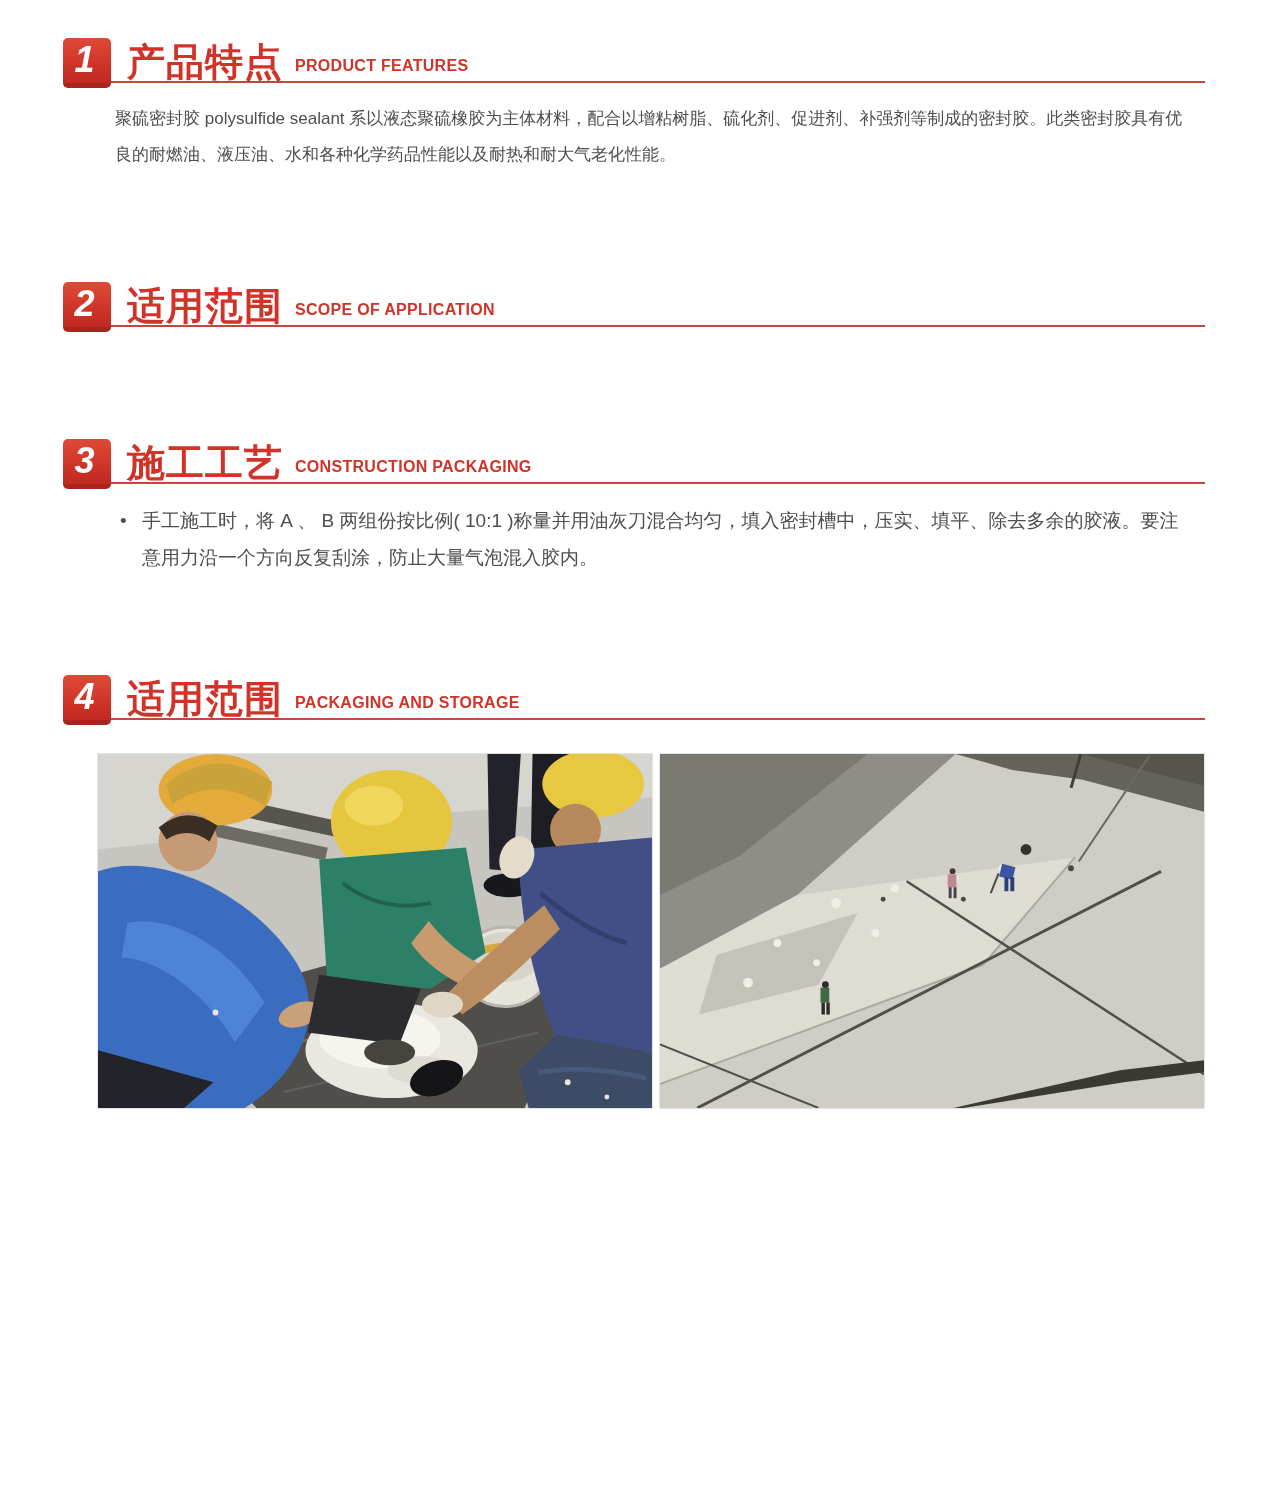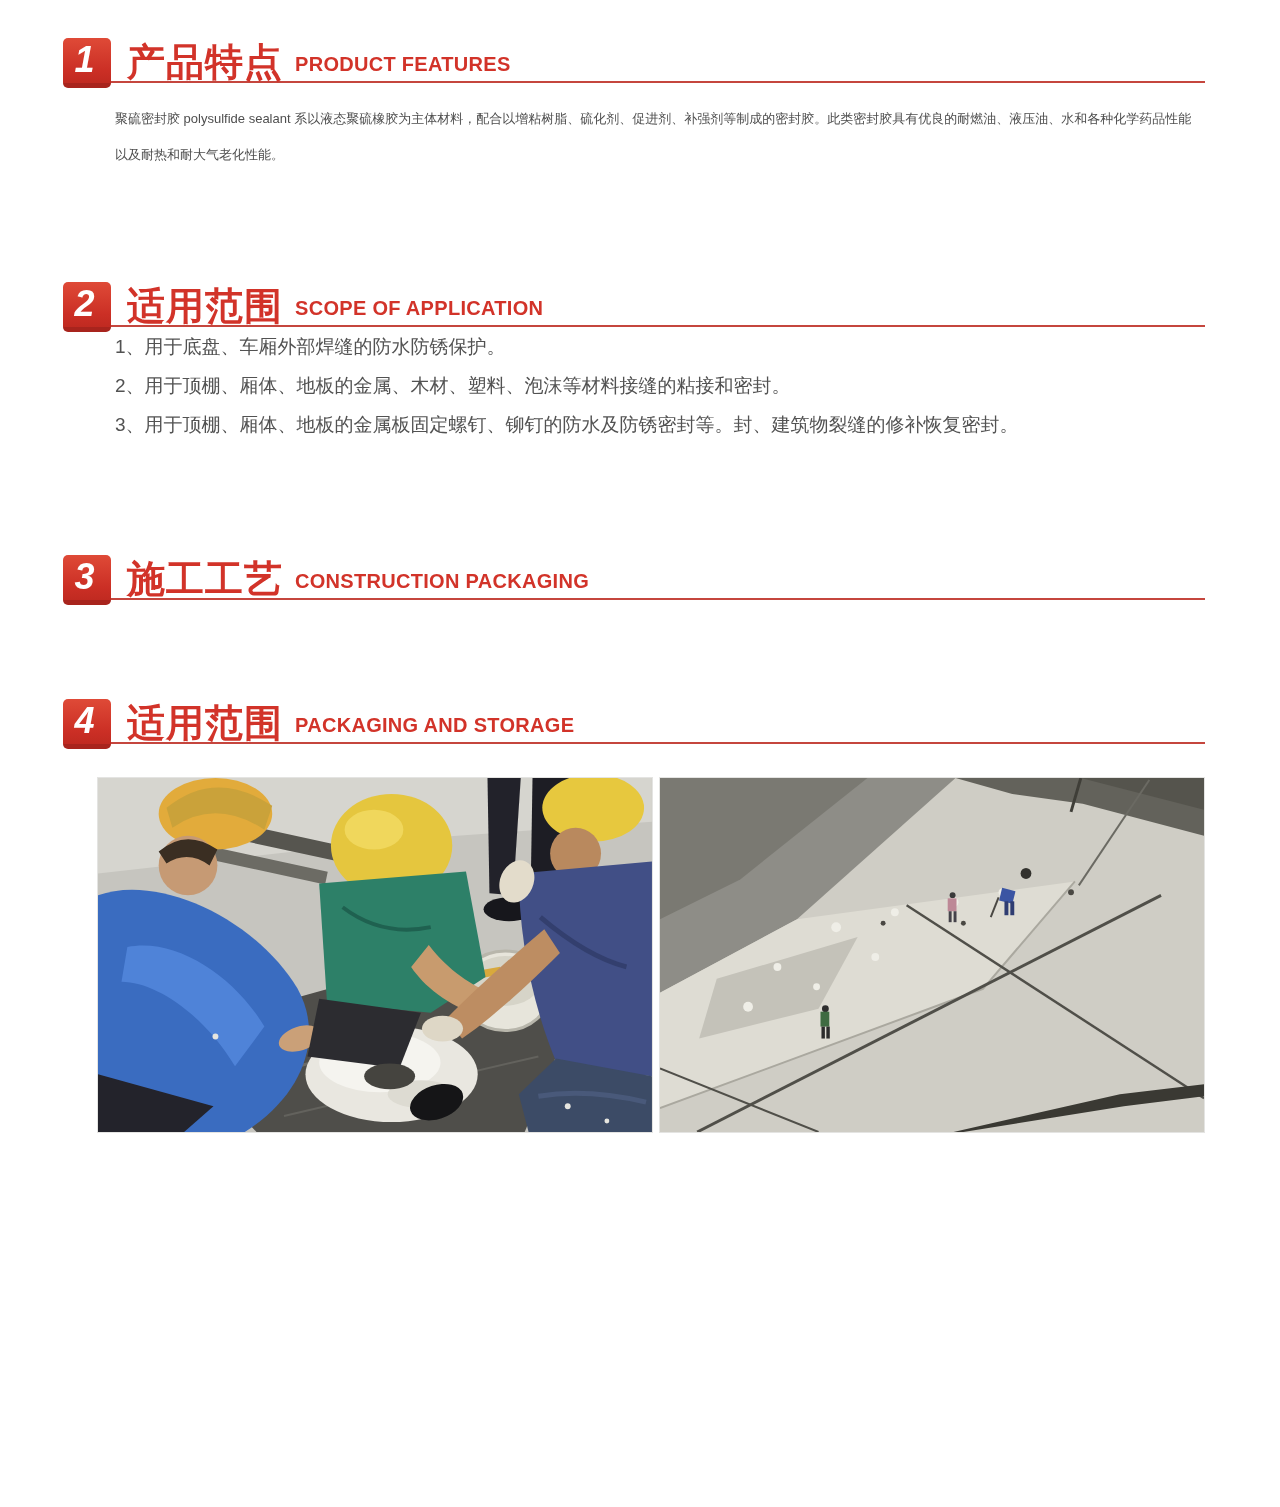--- a/index.html
+++ b/index.html
@@ -25,27 +25,27 @@
   }
   .num {
     color:#ffffff; font-size:36px; font-weight:bold; font-style:italic;
     line-height:1; padding-right:5px; padding-bottom:2px;
   }
   .title-zh {
     color:#d23329; font-size:38px; font-weight:bold; line-height:1;
     margin-left:16px; letter-spacing:1px;
   }
   .title-en {
-    color:#d23329; font-size:20px; font-weight:bold; line-height:1;
+    color:#d23329; font-size:16px; font-weight:bold; line-height:1;
     margin-left:12px; padding-bottom:7px; letter-spacing:.3px;
   }
 
   
   .body-text {
-    color:#4e4e4e; font-size:13px; line-height:36px;
+    color:#4e4e4e; font-size:17px; line-height:36px;
     margin-left:52px; width:1078px;
   }
   .lead {
     color:#262626; font-size:20px; font-weight:bold; line-height:37px;
     margin-left:52px; width:1080px; margin-top:16px;
   }
   .plain-list { margin-left:52px; margin-top:2px; width:1078px; }
   .plain-list li {
     list-style:none; color:#525252; font-size:19px; line-height:36px; margin-bottom:3px;
   }
@@ -92,36 +92,32 @@
   </section>
 
   <section class="s2">
     <div class="sec-header">
       <div class="num-box">
         <span class="num">2</span>
       </div>
       <span class="title-zh">适用范围</span>
       <span class="title-en">SCOPE OF APPLICATION</span>
     </div>
-    <ul class="plain-list">
-      <li>1、用于底盘、车厢外部焊缝的防水防锈保护。</li>
-      <li>2、用于顶棚、厢体、地板的金属、木材、塑料、泡沫等材料接缝的粘接和密封。</li>
-      <li>3、用于顶棚、厢体、地板的金属板固定螺钉、铆钉的防水及防锈密封等。封、建筑物裂缝的修补恢复密封。</li>
-    </ul>
   </section>
 
   <section class="s3">
     <div class="sec-header">
       <div class="num-box">
         <span class="num">3</span>
       </div>
       <span class="title-zh">施工工艺</span>
       <span class="title-en">CONSTRUCTION PACKAGING</span>
     </div>
     <ul class="bullets">
+      <li>手工施工时，将 A 、 B 两组份按比例( 10:1 )称量并用油灰刀混合均匀，填入密封槽中，压实、填平、除去多余的胶液。要注意用力沿一个方向反复刮涂，防止大量气泡混入胶内。</li>
     </ul>
   </section>
 
   <section class="s4">
     <div class="sec-header">
       <div class="num-box">
         <span class="num">4</span>
       </div>
       <span class="title-zh">适用范围</span>
       <span class="title-en">PACKAGING AND STORAGE</span>

